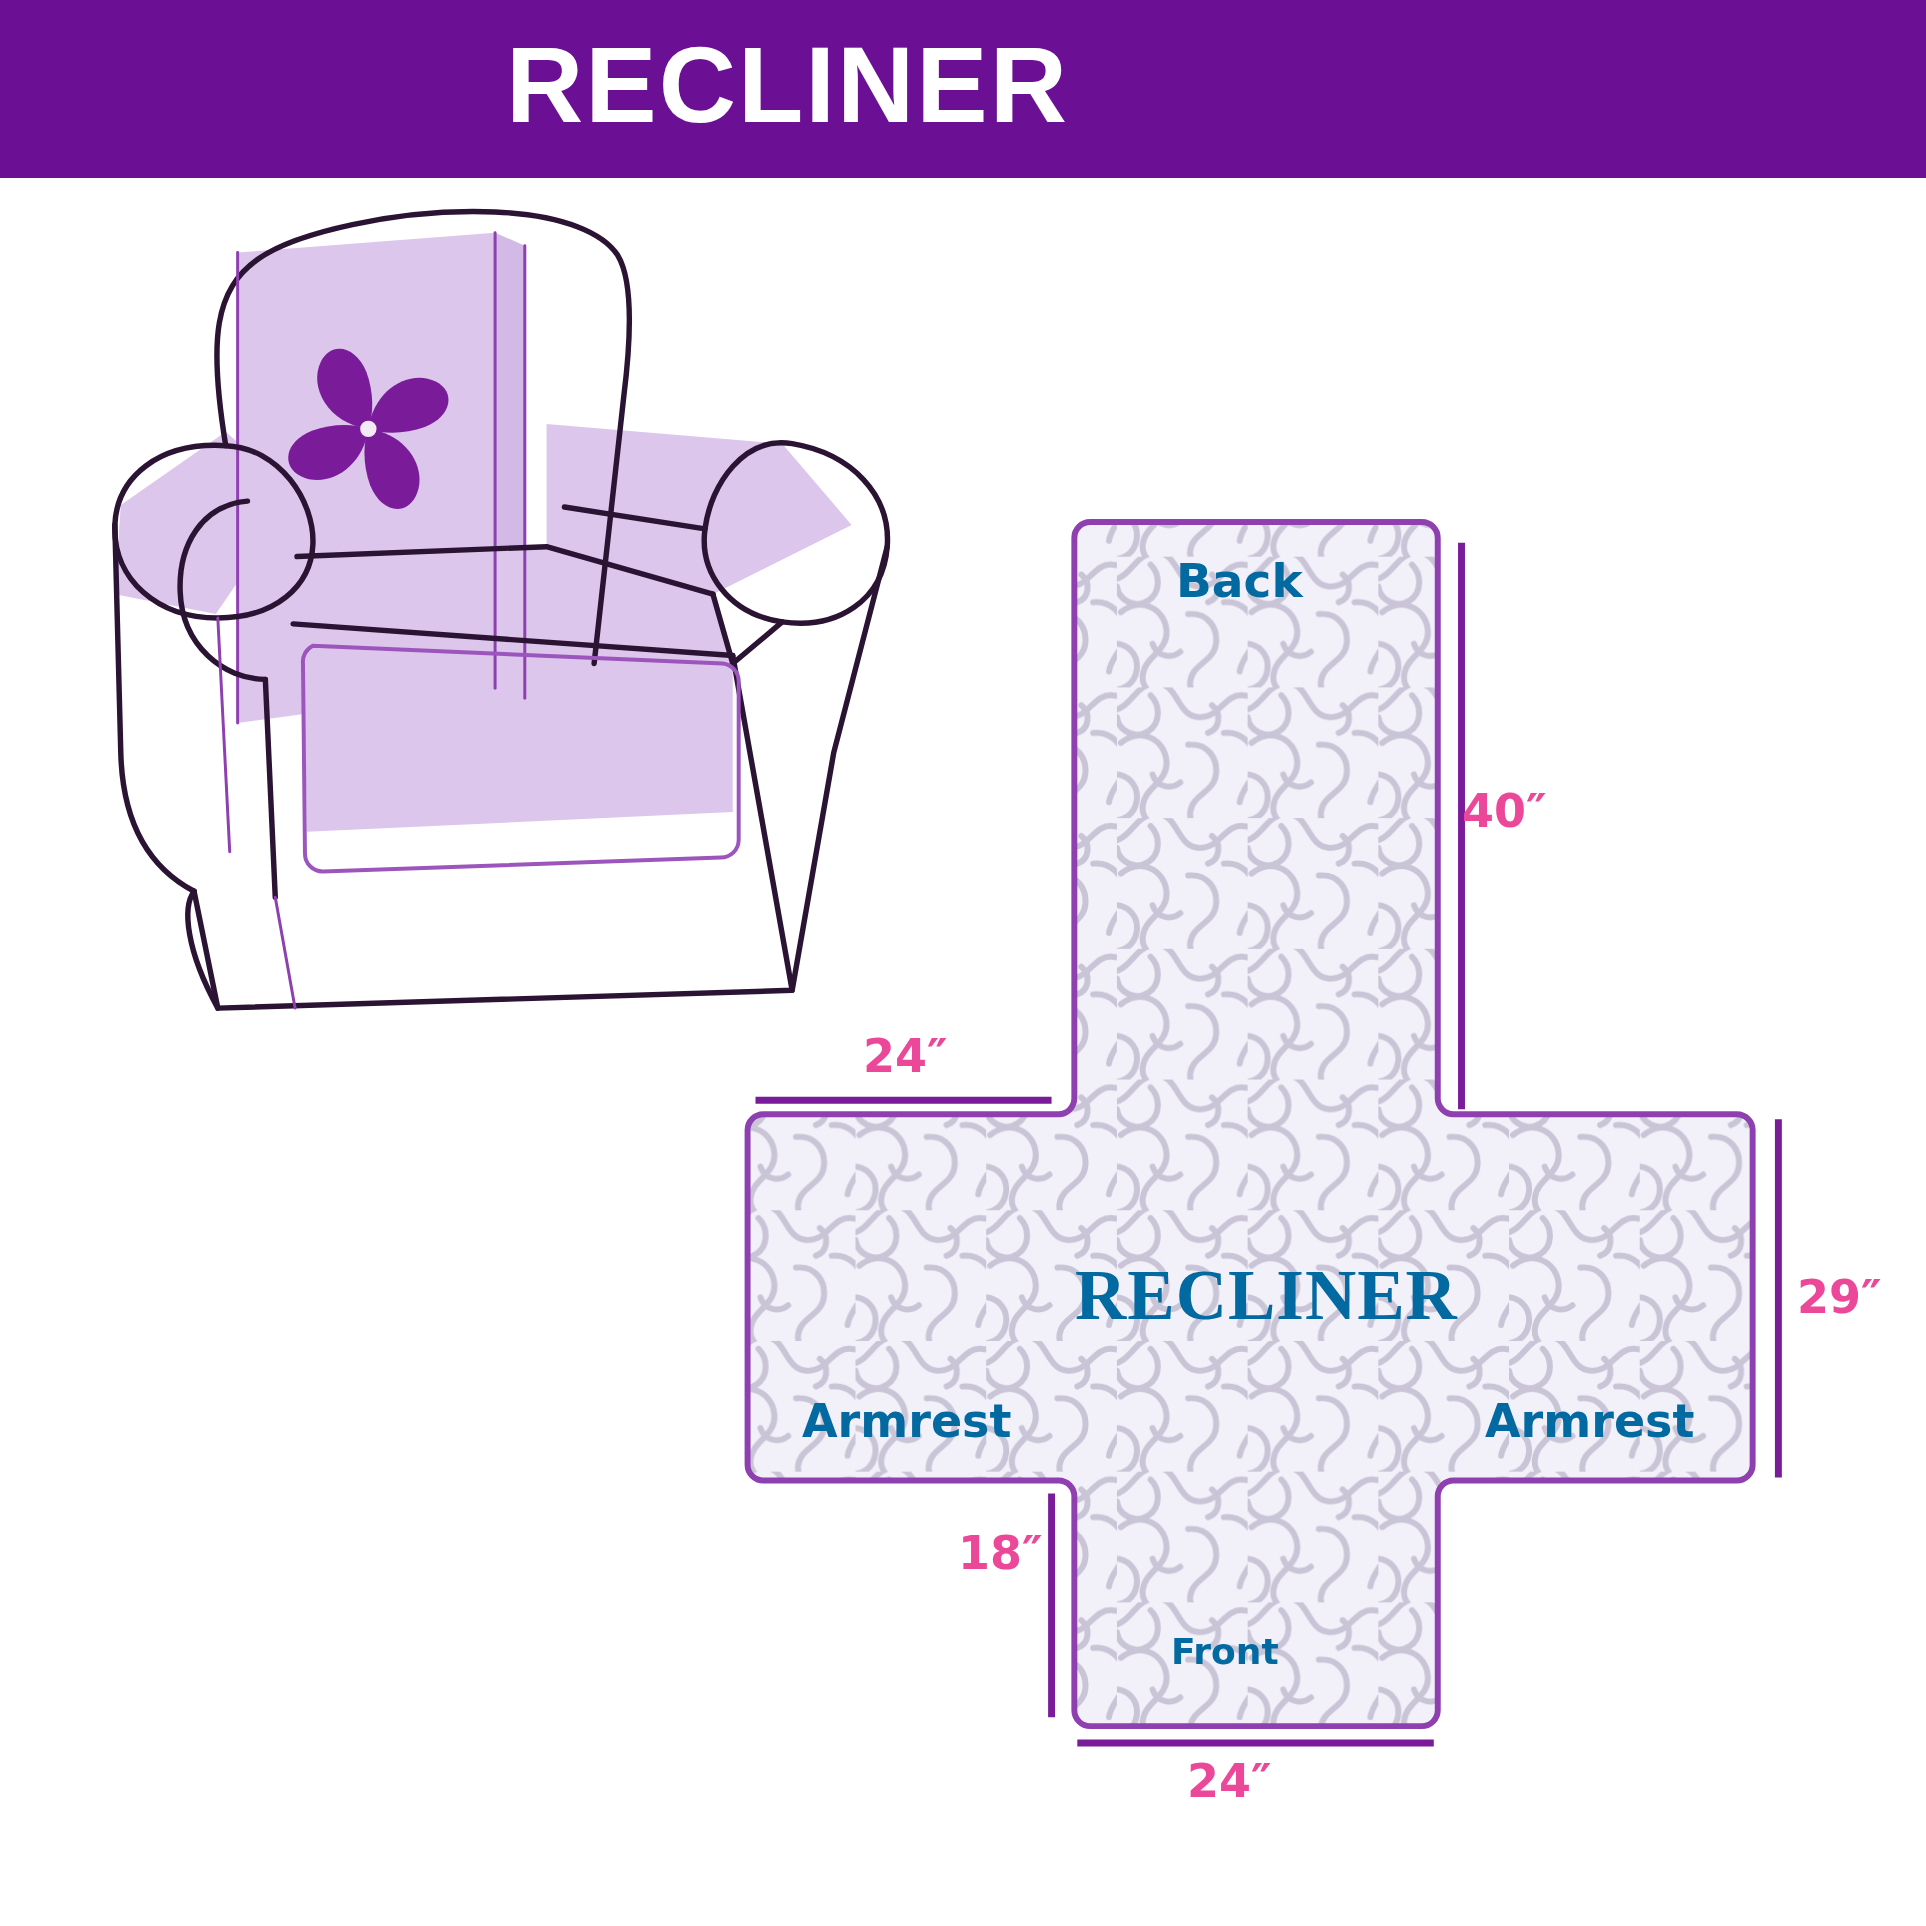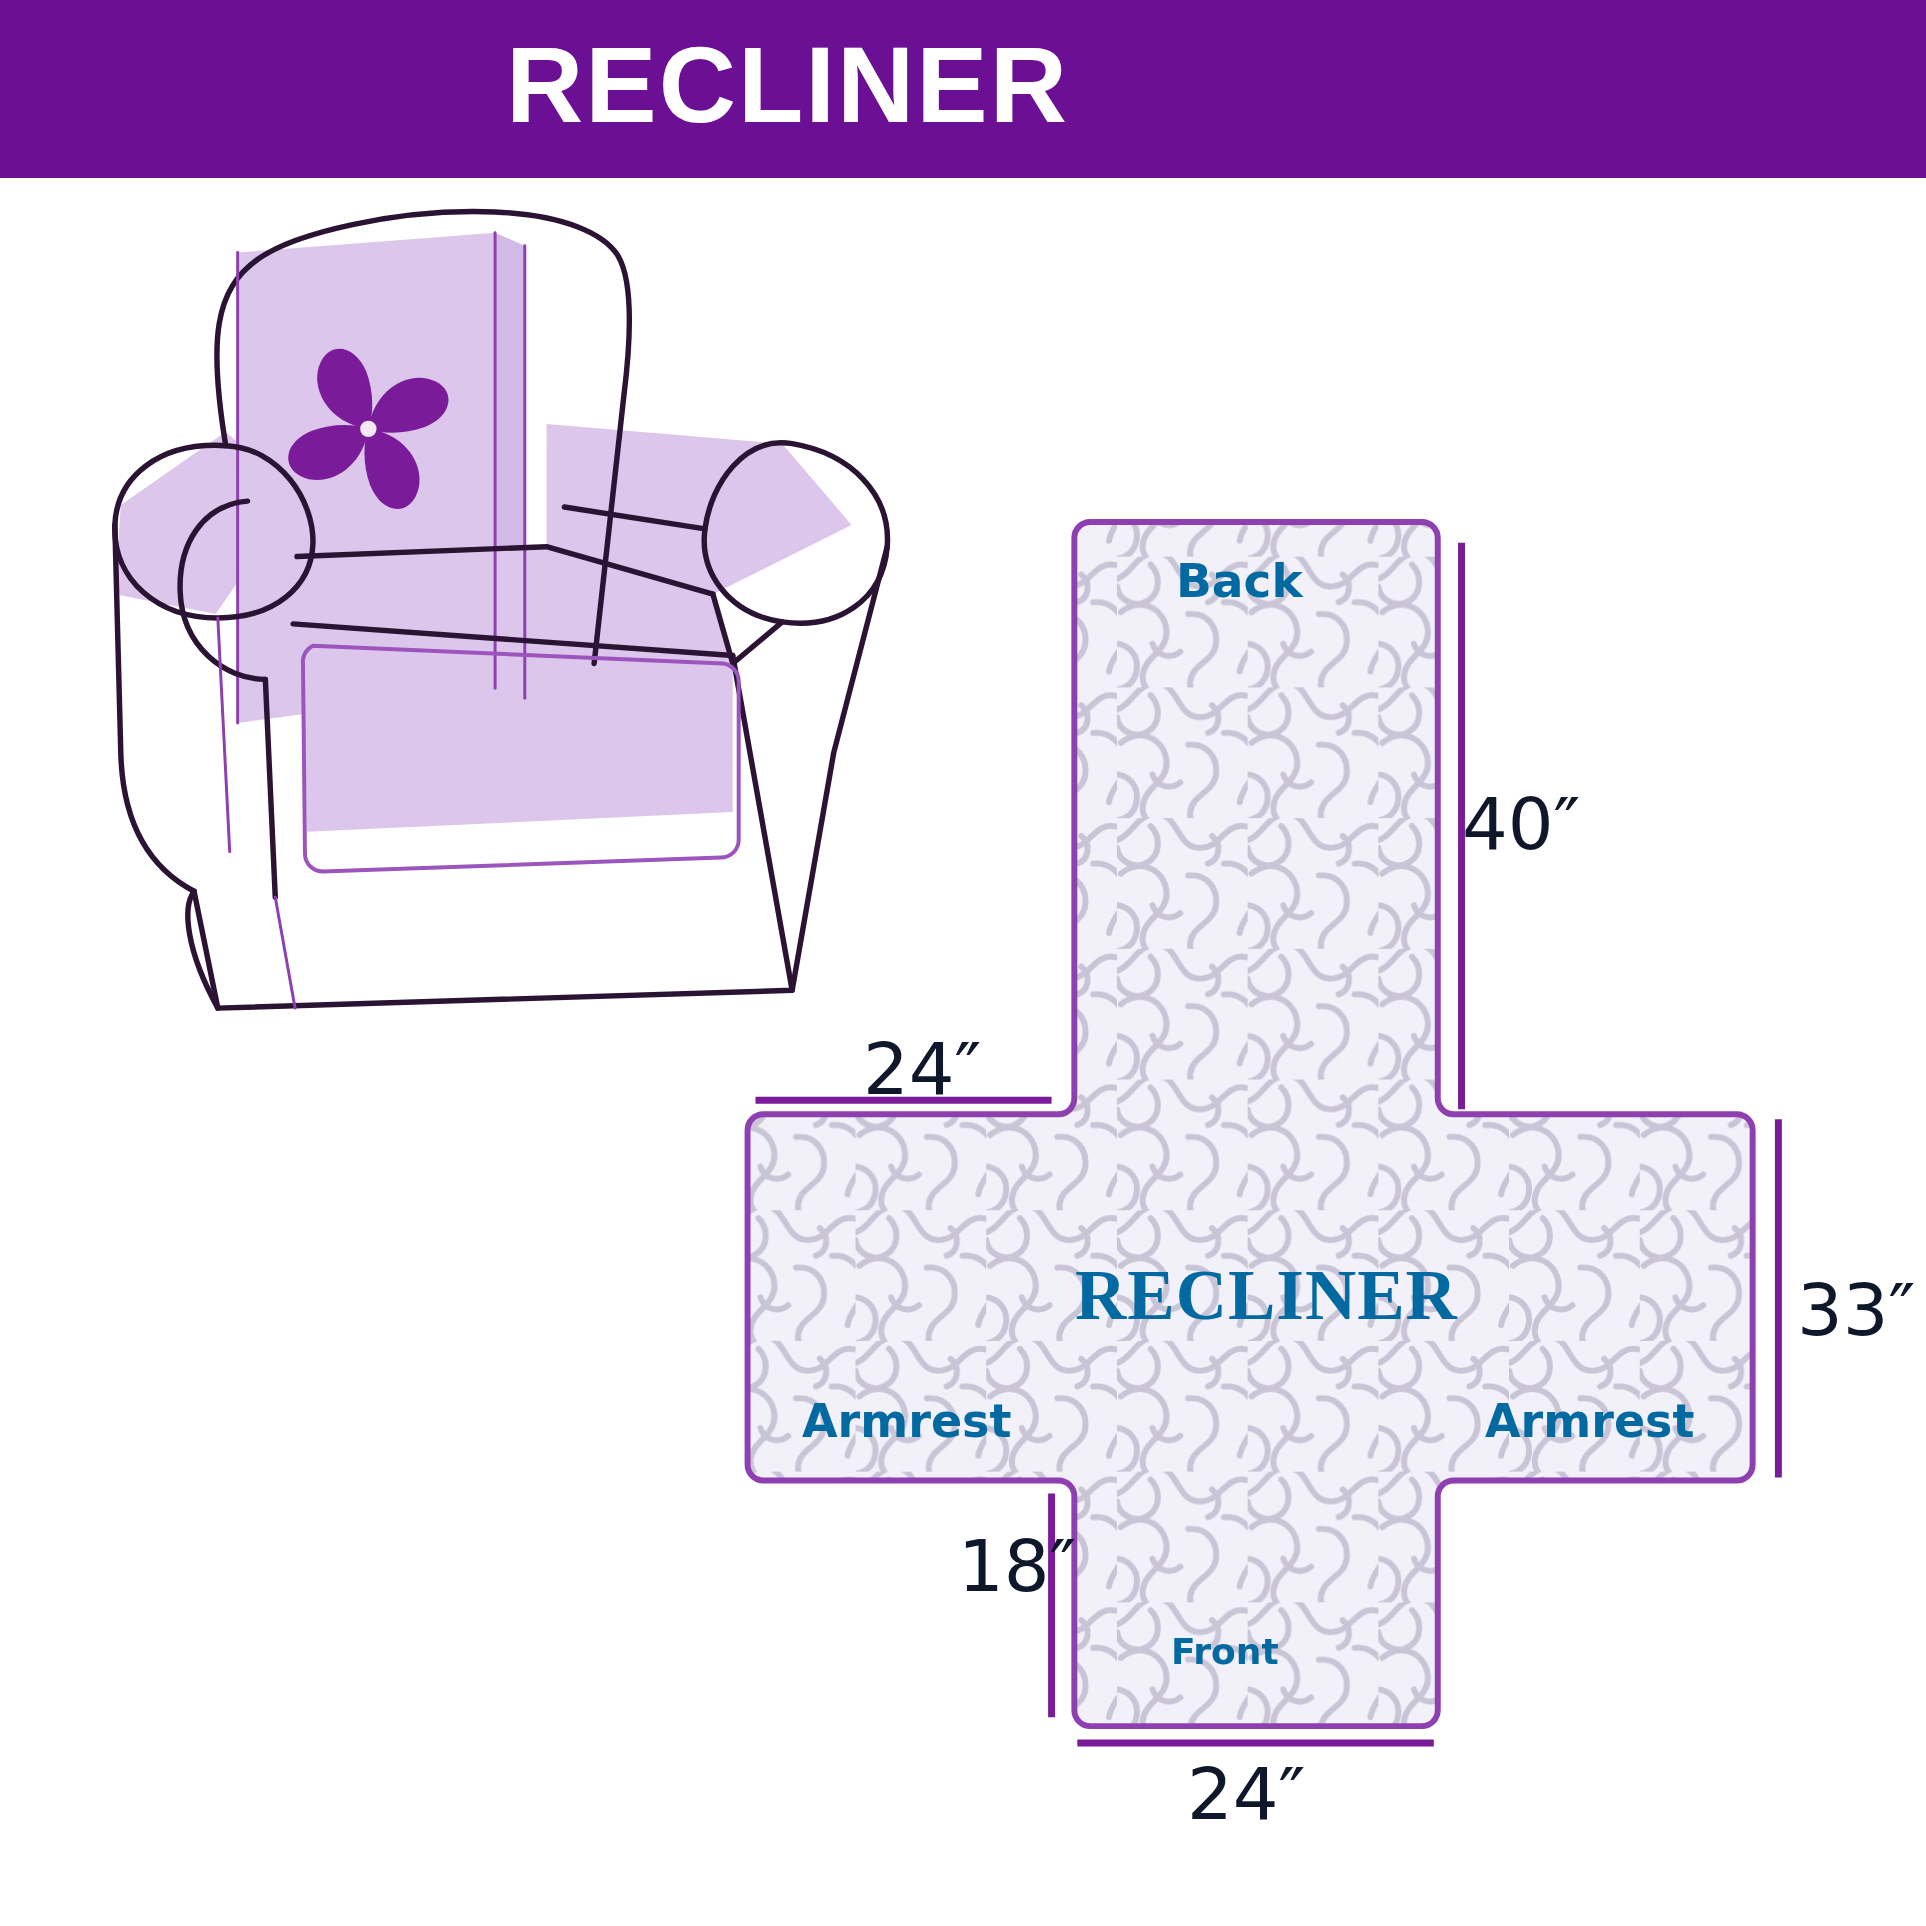--- a/index.html
+++ b/index.html
@@ -59,24 +59,24 @@
   .lbl-center {
     left:1075px; top:1260px;
     font-size:71px;
     letter-spacing:1px;
     font-family:"Liberation Serif","DejaVu Serif",serif;
     font-weight:700;
   }
 
   .dim{
     position:absolute;
-    color:#0f172a;
+    color:#ec4899;
     font-family:"DejaVu Sans","Liberation Sans",sans-serif;
-    font-weight:400;
-    font-size:72px;
+    font-weight:700;
+    font-size:46px;
     white-space:nowrap;
     line-height:1;
   }
   .dim-40 {left:1462px; top:788px;}
   .dim-24t{left:863px;  top:1033px;}
   .dim-23 {left:1797px; top:1274px;}
   .dim-19 {left:958px;  top:1530px;}
   .dim-24b{left:1187px; top:1758px;}
 </style>
 </head>
@@ -251,20 +251,20 @@
   <div class="lbl lbl-arm-r">Armrest</div>
 
   <div class="lbl lbl-front">Front</div>
 
   <div class="lbl lbl-center">RECLINER</div>
 
   <div class="dim dim-40">40″</div>
 
   <div class="dim dim-24t">24″</div>
 
-  <div class="dim dim-23">33″</div>
+  <div class="dim dim-23">29″</div>
 
   <div class="dim dim-19">18″</div>
 
   <div class="dim dim-24b">24″</div>
 
 </div>
 
 
 </body></html>

